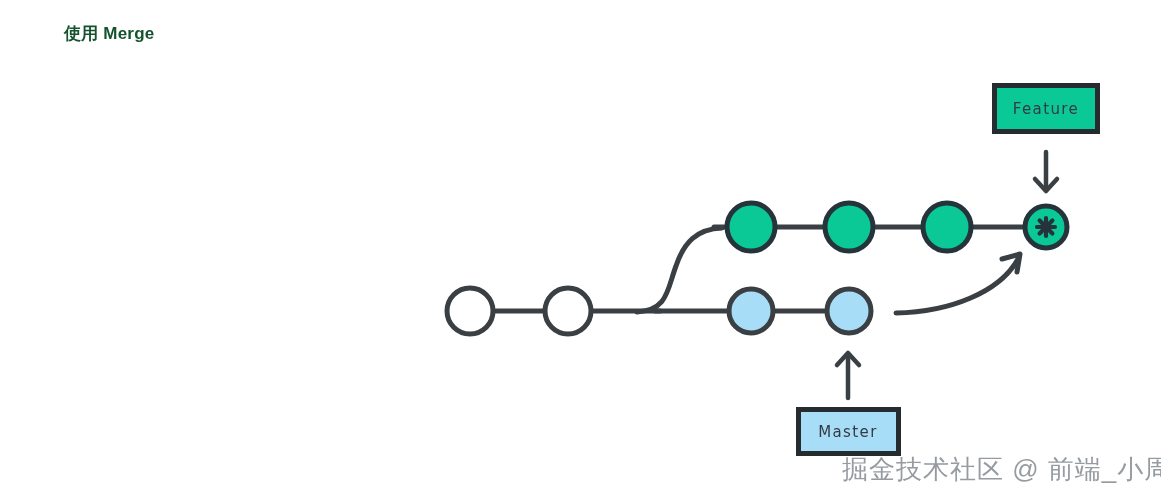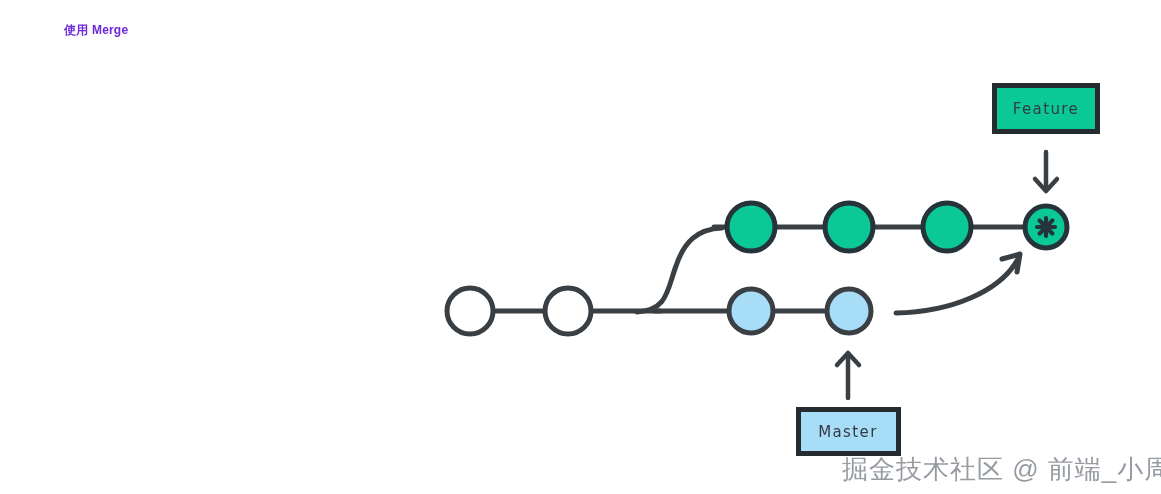--- a/index.html
+++ b/index.html
@@ -12,23 +12,23 @@
     height: 494px;
     position: relative;
     overflow: hidden;
     font-family: "Liberation Sans", sans-serif;
     -webkit-font-smoothing: antialiased;
   }
   #page-title {
     position: absolute;
     left: 64px;
     top: 22px;
-    font-size: 12px;
+    font-size: 17px;
     font-weight: bold;
-    color: #6d28d9;
+    color: #14532d;
     letter-spacing: 0.2px;
     white-space: nowrap;
     text-align: center;
   }
   #diagram {
     position: absolute;
     left: 0;
     top: 0;
     width: 1161px;
     height: 494px;

